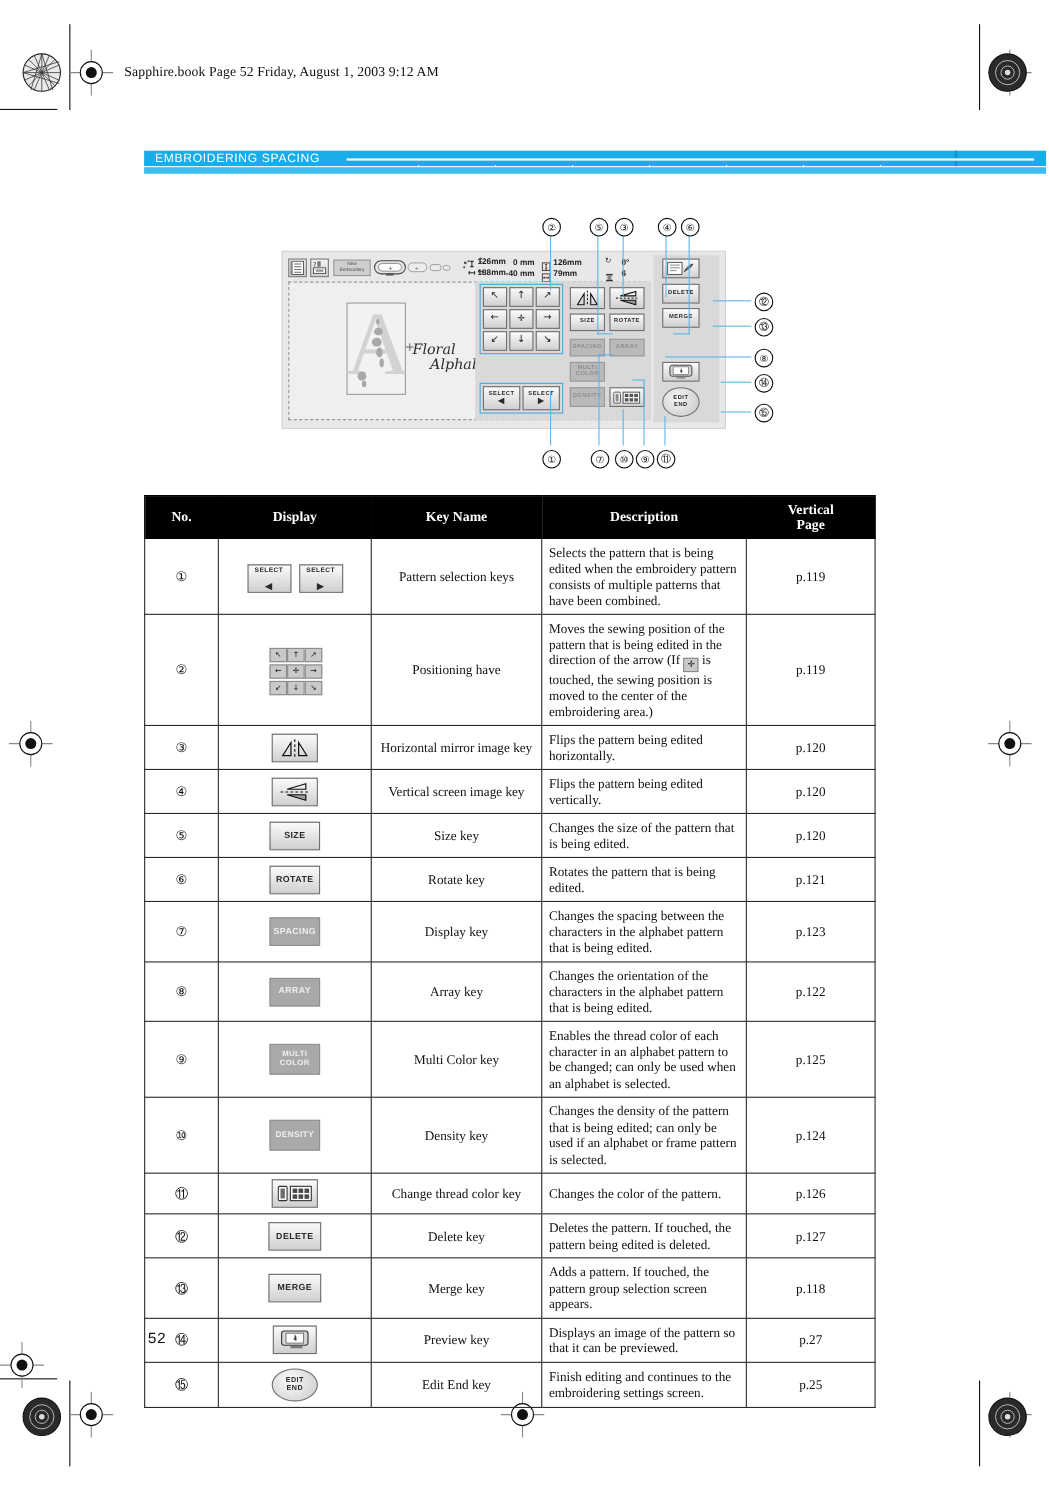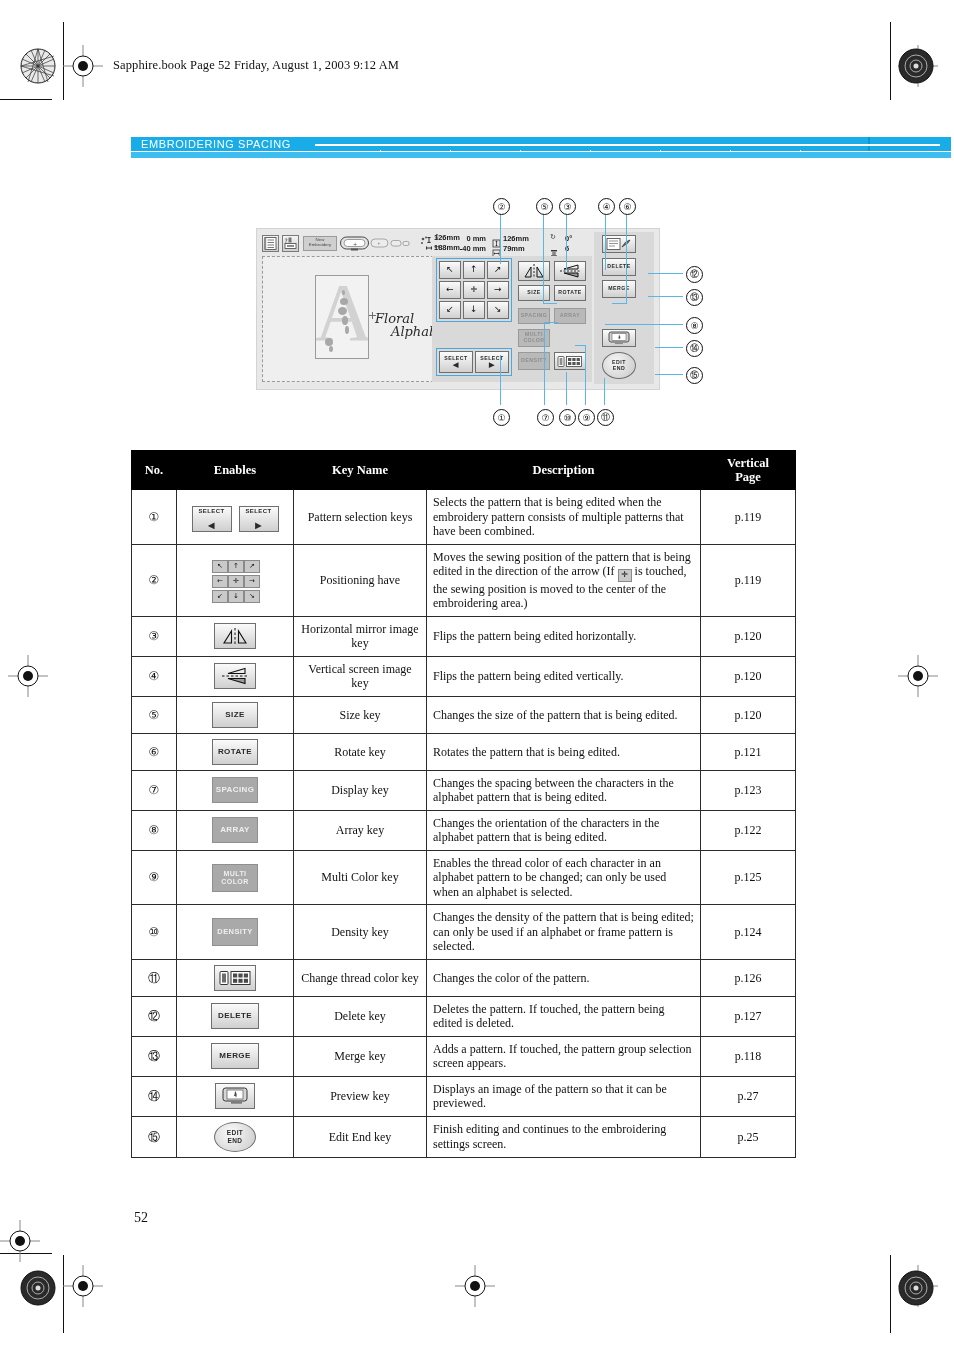--- a/index.html
+++ b/index.html
@@ -60,38 +60,38 @@
   .grp{position:absolute;border:1px solid #46a9e0;box-sizing:border-box;}
 
   
   .cal{position:absolute;width:15px;height:15px;border:1px solid #111;border-radius:50%;
        font-family:"Liberation Sans",sans-serif;font-size:9px;color:#111;display:flex;align-items:center;justify-content:center;background:#fff;}
   .lead{position:absolute;background:#5ab6e6;}
 
   
   table.spec{position:absolute;left:131px;top:450px;width:665px;border-collapse:collapse;}
   table.spec th{background:#000;color:#fff;font-family:"Liberation Serif",serif;font-weight:bold;font-size:12.5px;
-        border:1px solid #000;padding:5px 3px;line-height:14px;}
+        border:1px solid #000;padding:5px 17px;line-height:14px;}
   table.spec td{border:1px solid #2b2b2b;font-family:"Liberation Serif",serif;font-size:12px;color:#111;
         padding:5px 6px;vertical-align:middle;line-height:14.5px;}
   td.c-no{width:32px;text-align:center;font-size:11px;}
   td.c-disp{width:104px;text-align:center;}
   td.c-name{width:120px;text-align:center;}
   td.c-desc{}
   td.c-ref{width:82px;text-align:center;}
   .inlinekey{display:inline-flex;align-items:center;justify-content:center;box-sizing:border-box;
      border:1px solid #6f6f6f;background:linear-gradient(#fbfbfb,#cfcfcf);
      font-family:"Liberation Sans",sans-serif;font-weight:bold;color:#2a2a2a;letter-spacing:.4px;}
   .inlinekey.dim{background:#a9a9a9;border-color:#8f8f8f;color:#efefef;}
   .padgrid{display:inline-grid;grid-template-columns:repeat(3,14px);gap:2px;}
   .padgrid .pk{width:14px;height:11px;border:1px solid #8a8a8a;background:#c9c9c9;
       font-family:"DejaVu Sans",sans-serif;font-size:7px;display:flex;align-items:center;justify-content:center;color:#111;}
   .minikey{display:inline-flex;width:12px;height:11px;border:1px solid #8a8a8a;background:#c9c9c9;
       align-items:center;justify-content:center;font-family:"DejaVu Sans",sans-serif;font-size:8px;vertical-align:-2px;color:#111;}
-  .pagenum{position:absolute;left:134px;top:1210px;font-family:Liberation Serif, serif;font-size:14px;color:#111;}
+  .pagenum{position:absolute;left:134px;top:1210px;font-family:Liberation Mono, monospace;font-size:14px;color:#111;}
 </style>
 </head>
 <body>
 
 <div class="page">
 
   <div class="crop-line" style="left:63px;top:22px;width:1px;height:78px;"></div>
   <div class="crop-line" style="left:0;top:99px;width:52px;height:1px;"></div>
   <div class="crop-line" style="left:63px;top:1255px;width:1px;height:78px;"></div>
   <div class="crop-line" style="left:0;top:1253px;width:52px;height:1px;"></div>
@@ -472,21 +472,21 @@
   <div class="lead" style="left:575px;top:345px;width:11px;height:1px;"></div>
   <div class="cal" style="left:578px;top:409px;">⑨</div>
 
   <div class="lead" style="left:604px;top:378px;width:1px;height:27px;"></div>
   <div class="cal" style="left:597px;top:409px;">⑪</div>
 
   <table class="spec">
     <thead>
       <tr>
         <th style="width:32px;">No.</th>
-        <th style="width:104px;">Enables</th>
+        <th style="width:104px;">Display</th>
         <th style="width:120px;">Key Name</th>
         <th>Description</th>
         <th style="width:82px;">
           <div>Vertical</div>
           <div>Page</div>
         </th>
       </tr>
     </thead>
     <tbody>
 

